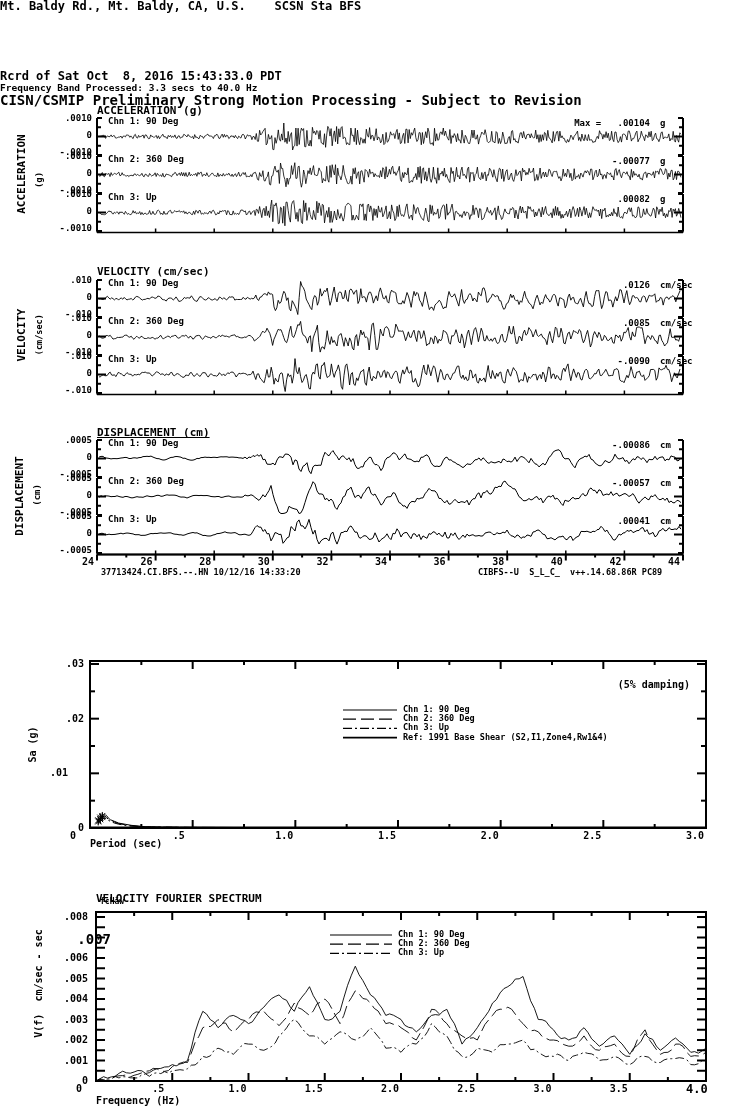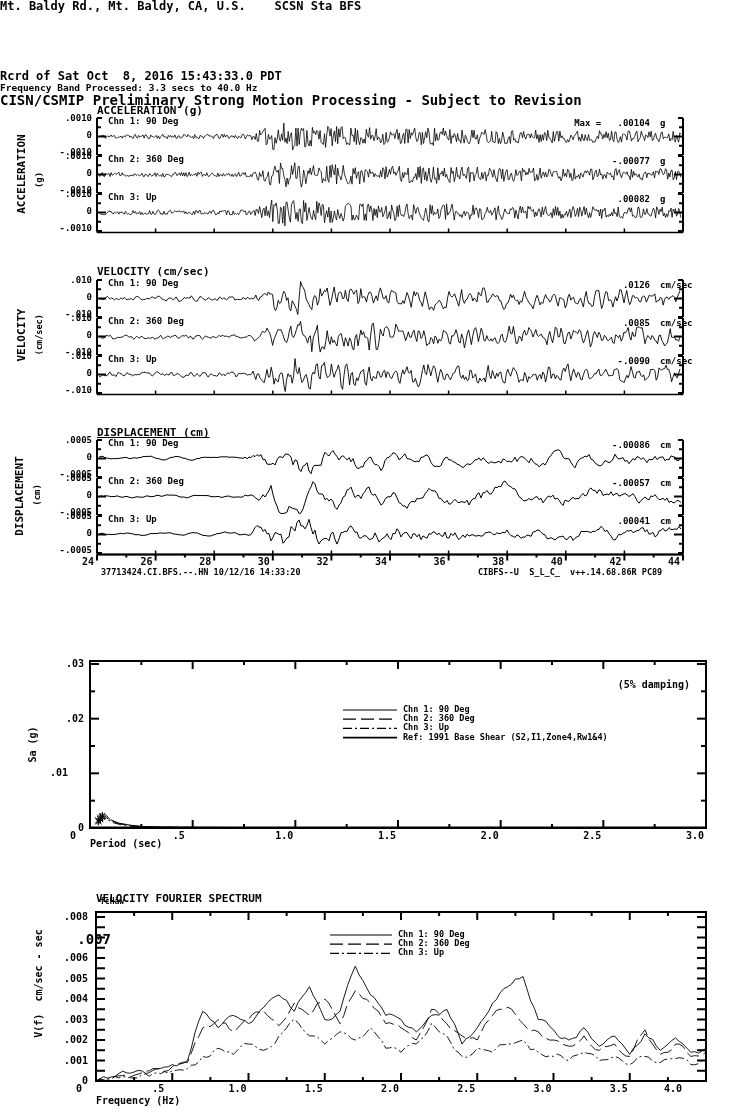--- a/index.html
+++ b/index.html
@@ -456,18 +456,18 @@
       <div class="t rgt" style="left: 40px; top: 1054.5px; width: 48px; font-size: 10px;">.001</div>
       <div class="t rgt" style="left: 40px; top: 1075px; width: 48px; font-size: 10px;">0</div>
       <div class="t ctr" style="left: 76px; top: 1083px; width: 40px; font-size: 10px;">0</div>
       <div class="t ctr" style="left: 152.25px; top: 1083px; width: 40px; font-size: 10px;">.5</div>
       <div class="t ctr" style="left: 228.5px; top: 1083px; width: 40px; font-size: 10px;">1.0</div>
       <div class="t ctr" style="left: 304.75px; top: 1083px; width: 40px; font-size: 10px;">1.5</div>
       <div class="t ctr" style="left: 381px; top: 1083px; width: 40px; font-size: 10px;">2.0</div>
       <div class="t ctr" style="left: 457.25px; top: 1083px; width: 40px; font-size: 10px;">2.5</div>
       <div class="t ctr" style="left: 533.5px; top: 1083px; width: 40px; font-size: 10px;">3.0</div>
       <div class="t ctr" style="left: 609.75px; top: 1083px; width: 40px; font-size: 10px;">3.5</div>
-      <div class="t ctr" style="left: 664px; top: 1083px; width: 40px; font-size: 10px;">4.0</div>
+      <div class="t ctr" style="left: 686px; top: 1083px; width: 40px; font-size: 12px;">4.0</div>
       <div class="t " style="left: 398px; top: 930px; font-size: 8.5px;">Chn 1: 90 Deg</div>
       <div class="t " style="left: 398px; top: 939.2px; font-size: 8.5px;">Chn 2: 360 Deg</div>
       <div class="t " style="left: 398px; top: 948.4px; font-size: 8.5px;">Chn 3: Up</div>
     </div>
 </div>
 
 </body></html>

